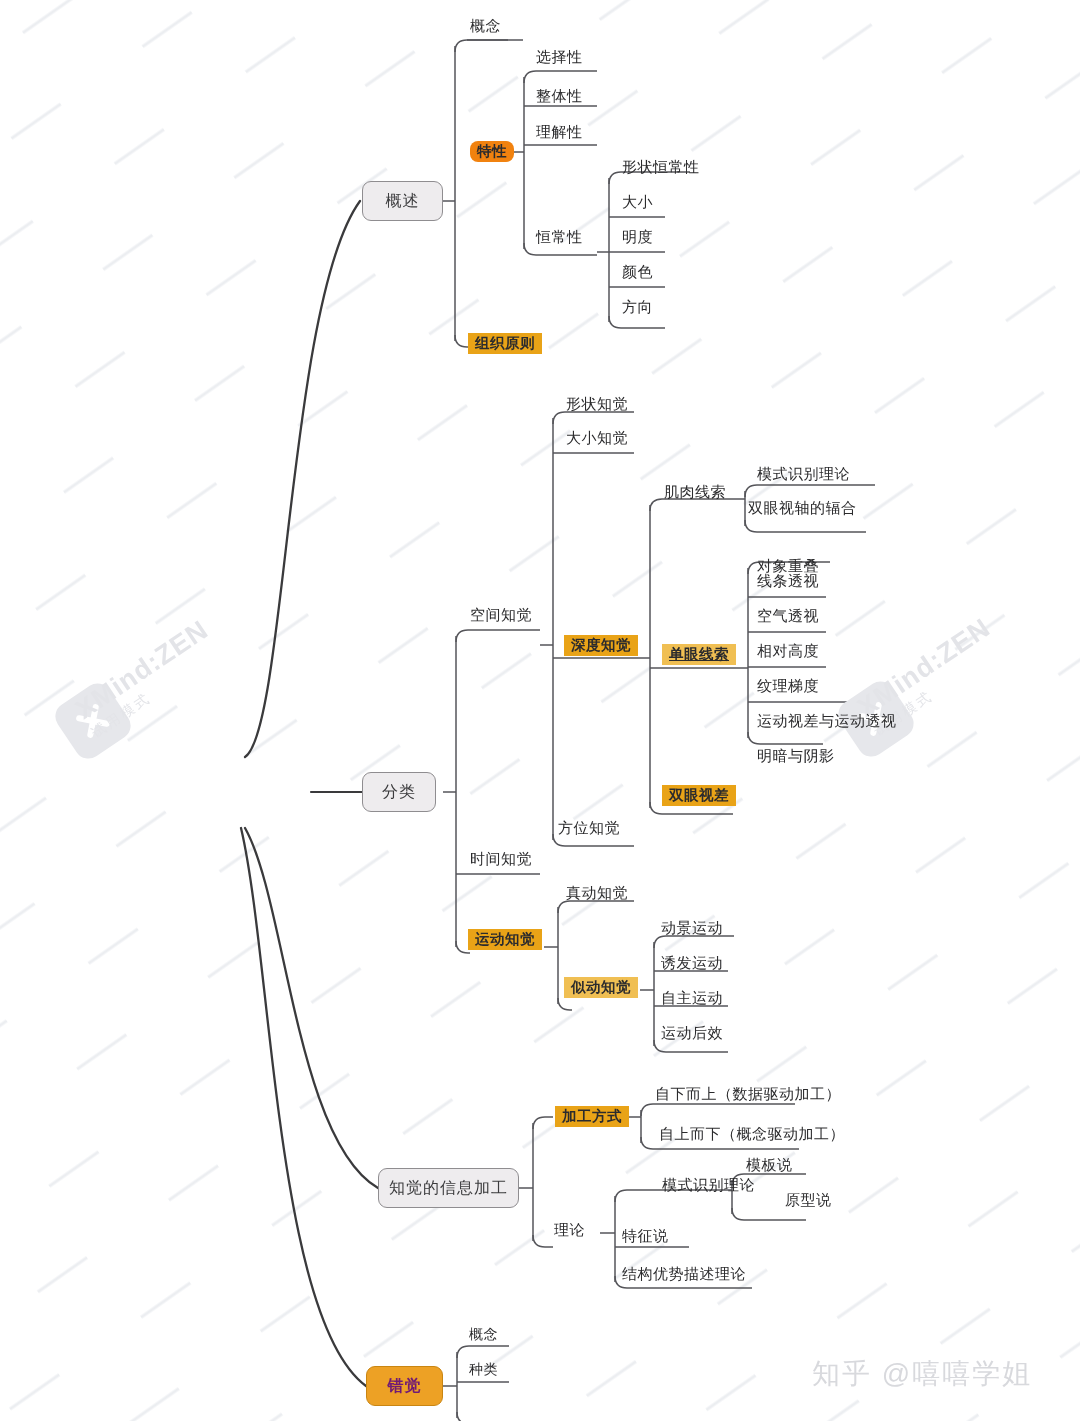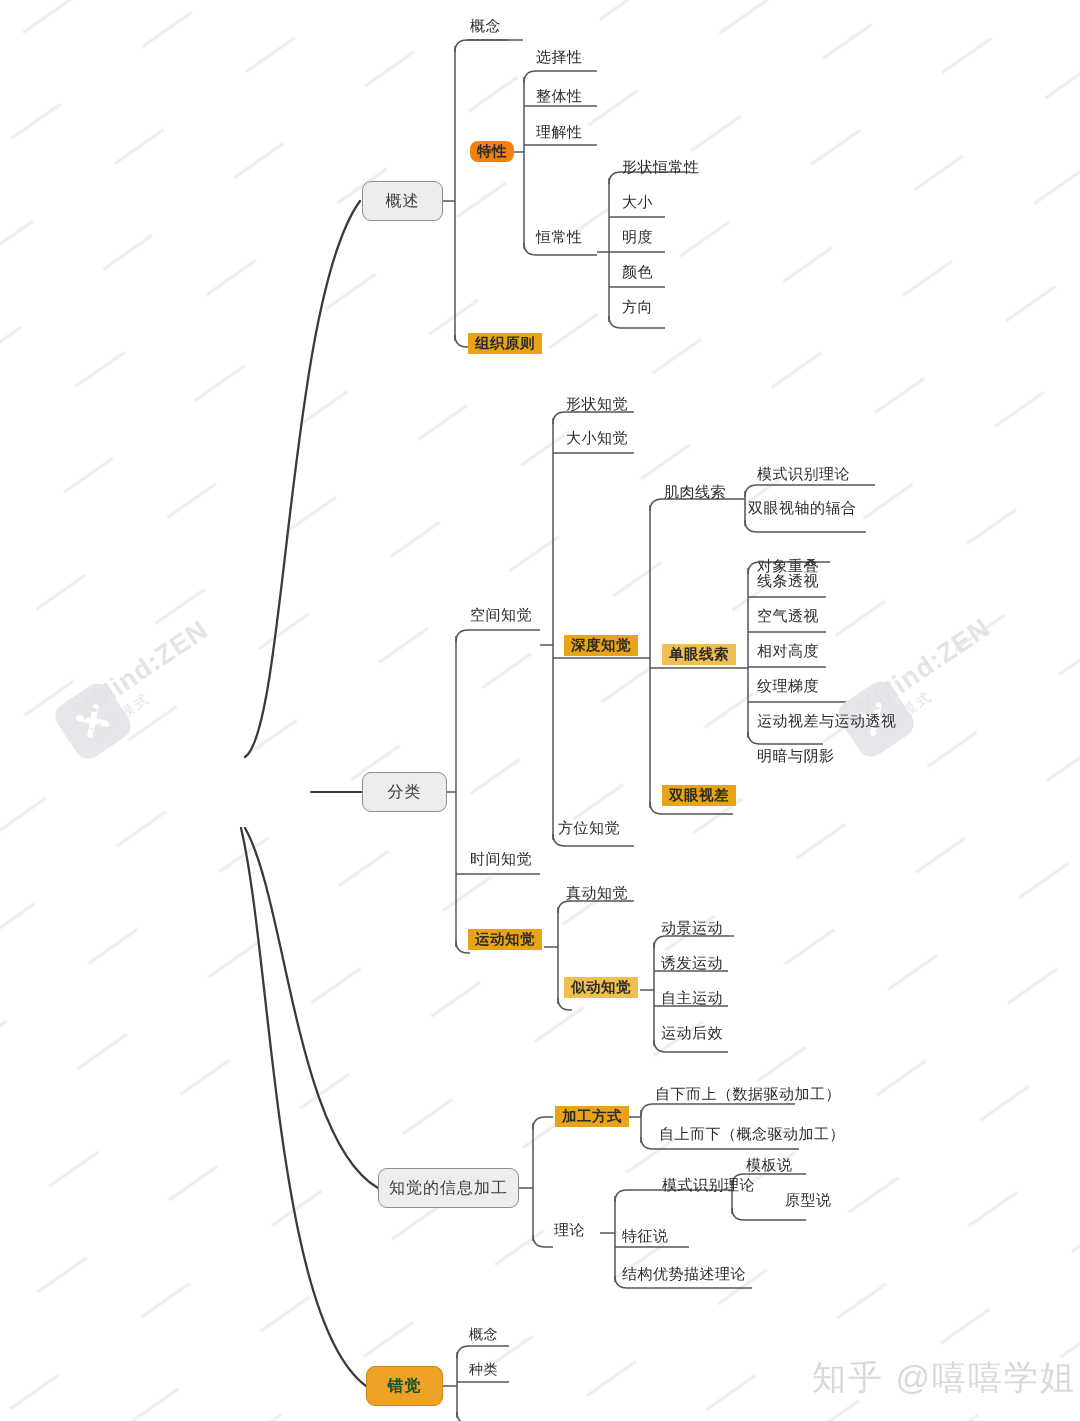--- a/index.html
+++ b/index.html
@@ -75,21 +75,21 @@
     font-weight: 700;
   }
   .hl-orange { background: #f1820f; border-radius: 8px; }
   .hl-amber  { background: #e9a317; }
   .hl-gold   { background: #f0bf53; }
   
   .n-orange-box {
     background: #eda125;
     border: 1.2px solid #c98512;
     border-radius: 9px;
-    color: #14532d;
+    color: #701a75;
     font-size: 16px;
     font-weight: 700;
     letter-spacing: 1px;
   }
   
   .wm {
     position: absolute;
     z-index: 2;
     pointer-events: none;
     user-select: none;
@@ -113,21 +113,21 @@
   .wm-logo {
     width: 62px; height: 62px;
     border-radius: 14px;
     background: #e6e7eb;
     display: flex; align-items: center; justify-content: center;
     transform: rotate(-34deg);
   }
   .wm-logo svg { display:block; }
   .wm-zhihu {
     color: #d8d9dd;
-    font-size: 34px;
+    font-size: 28px;
     letter-spacing: 2px;
     white-space: nowrap;
     font-weight: 400;
   }
 </style>
 </head>
 <body>
 
 <div id="canvas">
 
@@ -299,33 +299,33 @@
   <div class="node n-plain" style="left:536px; top:229px;">恒常性</div>
 
   <div class="node n-plain" style="left:622px; top:159px;">形状恒常性</div>
   <div class="node n-plain" style="left:622px; top:194px;">大小</div>
   <div class="node n-plain" style="left:622px; top:229px;">明度</div>
   <div class="node n-plain" style="left:622px; top:264px;">颜色</div>
   <div class="node n-plain" style="left:622px; top:299px;">方向</div>
 
   <div class="node n-hl hl-amber" style="left:468px; top:333px;">组织原则</div>
 
-  <div class="node n-main" style="left:362px; top:772px; width:85px; height:40px;">分类</div>
+  <div class="node n-main" style="left:362px; top:772px; width:74px; height:40px;">分类</div>
 
   <div class="node n-plain" style="left:470px; top:607px;">空间知觉</div>
   <div class="node n-plain" style="left:470px; top:851px;">时间知觉</div>
   <div class="node n-hl hl-amber" style="left:468px; top:929px;">运动知觉</div>
 
   <div class="node n-plain" style="left:566px; top:396px;">形状知觉</div>
   <div class="node n-plain" style="left:566px; top:430px;">大小知觉</div>
   <div class="node n-hl hl-amber" style="left:564px; top:635px;">深度知觉</div>
   <div class="node n-plain" style="left:558px; top:820px;">方位知觉</div>
 
   <div class="node n-plain" style="left:664px; top:484px;">肌肉线索</div>
-  <div class="node n-hl hl-gold" style="left:662px; top:644px;">单眼线索</div>
+  <div class="node n-hl hl-gold" style="left:662px; top:644px;text-decoration:underline;">单眼线索</div>
   <div class="node n-hl hl-amber" style="left:662px; top:785px;">双眼视差</div>
 
   <div class="node n-plain" style="left:757px; top:466px;">模式识别理论</div>
   <div class="node n-plain" style="left:748px; top:500px;">双眼视轴的辐合</div>
 
   <div class="node n-plain" style="left:757px; top:538px;margin-top:20px;">对象重叠</div>
   <div class="node n-plain" style="left:757px; top:573px;">线条透视</div>
   <div class="node n-plain" style="left:757px; top:608px;">空气透视</div>
   <div class="node n-plain" style="left:757px; top:643px;">相对高度</div>
   <div class="node n-plain" style="left:757px; top:678px;">纹理梯度</div>

